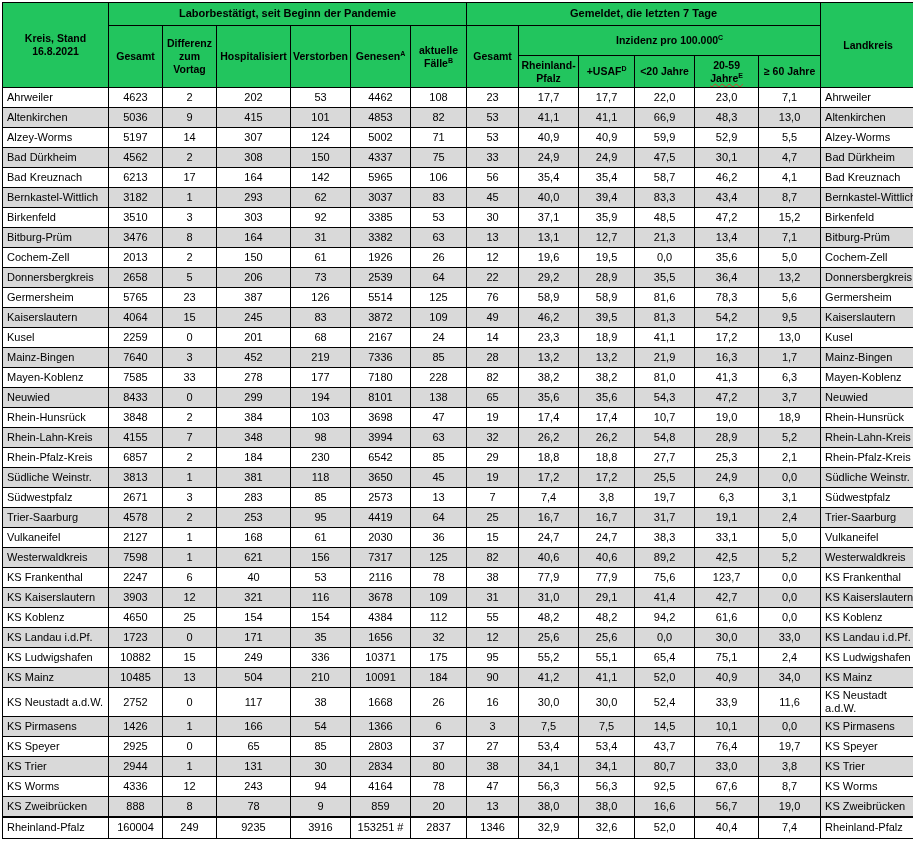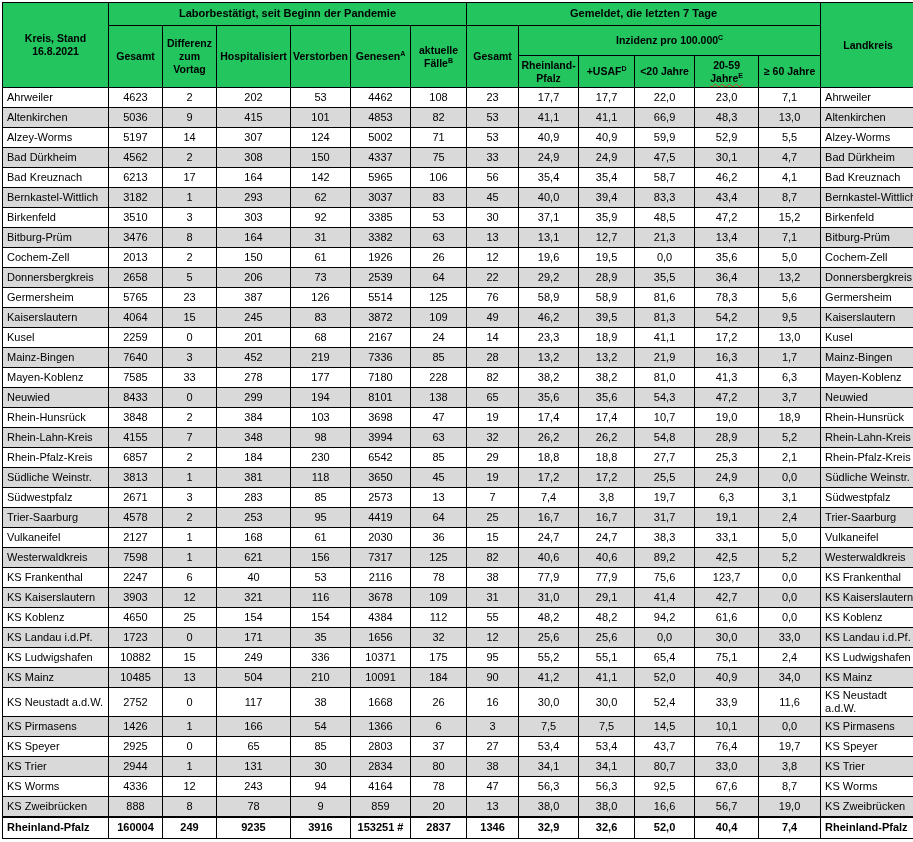--- a/index.html
+++ b/index.html
@@ -30,21 +30,21 @@
     font-size: 11px;
     line-height: 13px;
     vertical-align: middle;
     padding: 1px 2px;
     background: #ffffff;
   }
   td.num { text-align: center; }
   td.name, td.lk { text-align: left; padding-left: 4px; white-space: pre; }
   tr.alt td { background: #d9d9d9; }
   tr.total { height: 22px; }
-  tr.total td { font-weight: bold; border-top: 2px solid #000; }
+  tr.total td { font-weight: normal; border-top: 2px solid #000; }
 
   sup { font-size: 7px; line-height: 0; vertical-align: super; }
   .wavy {
     text-decoration: underline;
     text-decoration-style: wavy;
     text-decoration-color: #d93a2b;
     text-decoration-thickness: 1px;
     text-decoration-skip-ink: none;
   }
 </style>

